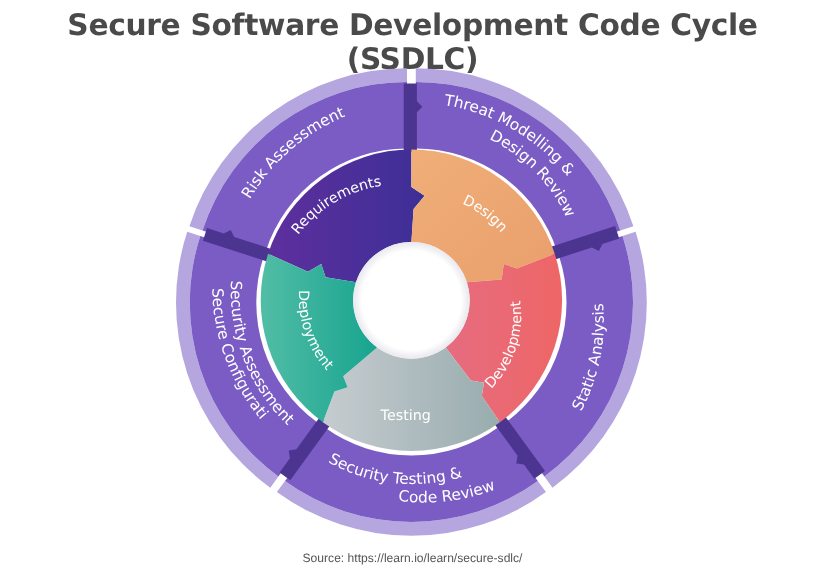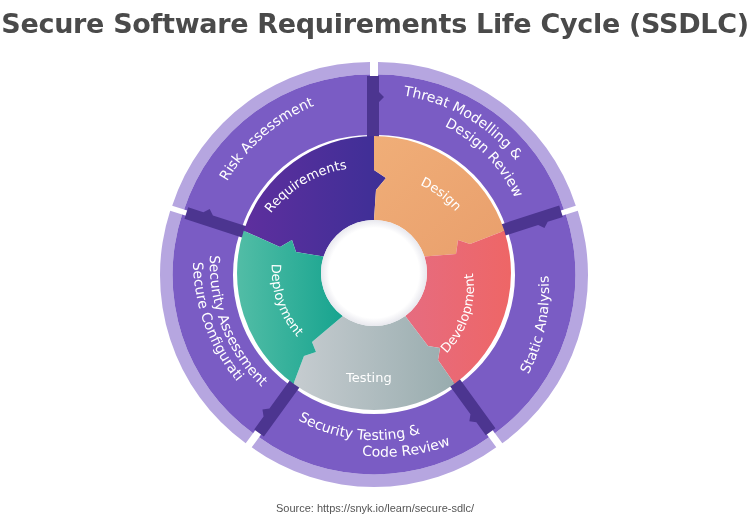--- a/index.html
+++ b/index.html
@@ -9,21 +9,21 @@
            font-family: "DejaVu Sans", sans-serif; font-weight: bold; font-size: 27px;
            color: #4a4a4a; letter-spacing: -0.3px; }
   .diagram { position: absolute; left: 0; top: 0; width: 750px; height: 523px; }
   .source { position: absolute; left: 0; top: 502px; width: 750px; text-align: center;
             font-family: "Liberation Sans", sans-serif; font-size: 11px; color: #555555; }
   svg text { font-family: "DejaVu Sans", sans-serif; fill: #ffffff; }
 </style>
 </head>
 <body>
 
-<div class="title">Secure Software Requirements Life Cycle (SSDLC)</div>
+<div class="title">Secure Software Development Code Cycle (SSDLC)</div>
 
 <svg class="diagram" width="750" height="523" viewBox="0 0 750 523">
   <defs>
     <linearGradient id="gReq" x1="0" y1="0" x2="1" y2="0">
       <stop offset="0" stop-color="#5e2f9e"></stop>
         <stop offset="1" stop-color="#3d2f96"></stop>
     </linearGradient>
     <linearGradient id="gDes" x1="0" y1="0" x2="1" y2="1">
       <stop offset="0" stop-color="#f0ae78"></stop>
         <stop offset="1" stop-color="#e99f6c"></stop>
@@ -117,13 +117,13 @@
 
   <g font-size="13">
     <text><textPath href="#arcReq" startOffset="8%">Requirements</textPath></text>
     <text><textPath href="#arcDesign" startOffset="0%">Design</textPath></text>
     <text><textPath href="#arcDev" startOffset="2%">Development</textPath></text>
     <text x="346" y="382">Testing</text>
     <text><textPath href="#arcDep" startOffset="2%">Deployment</textPath></text>
   </g>
 </svg>
 
-<div class="source">Source:  https://snyk.io/learn/secure-sdlc/</div>
+<div class="source">Source:  https://learn.io/learn/secure-sdlc/</div>
 
 </body></html>

